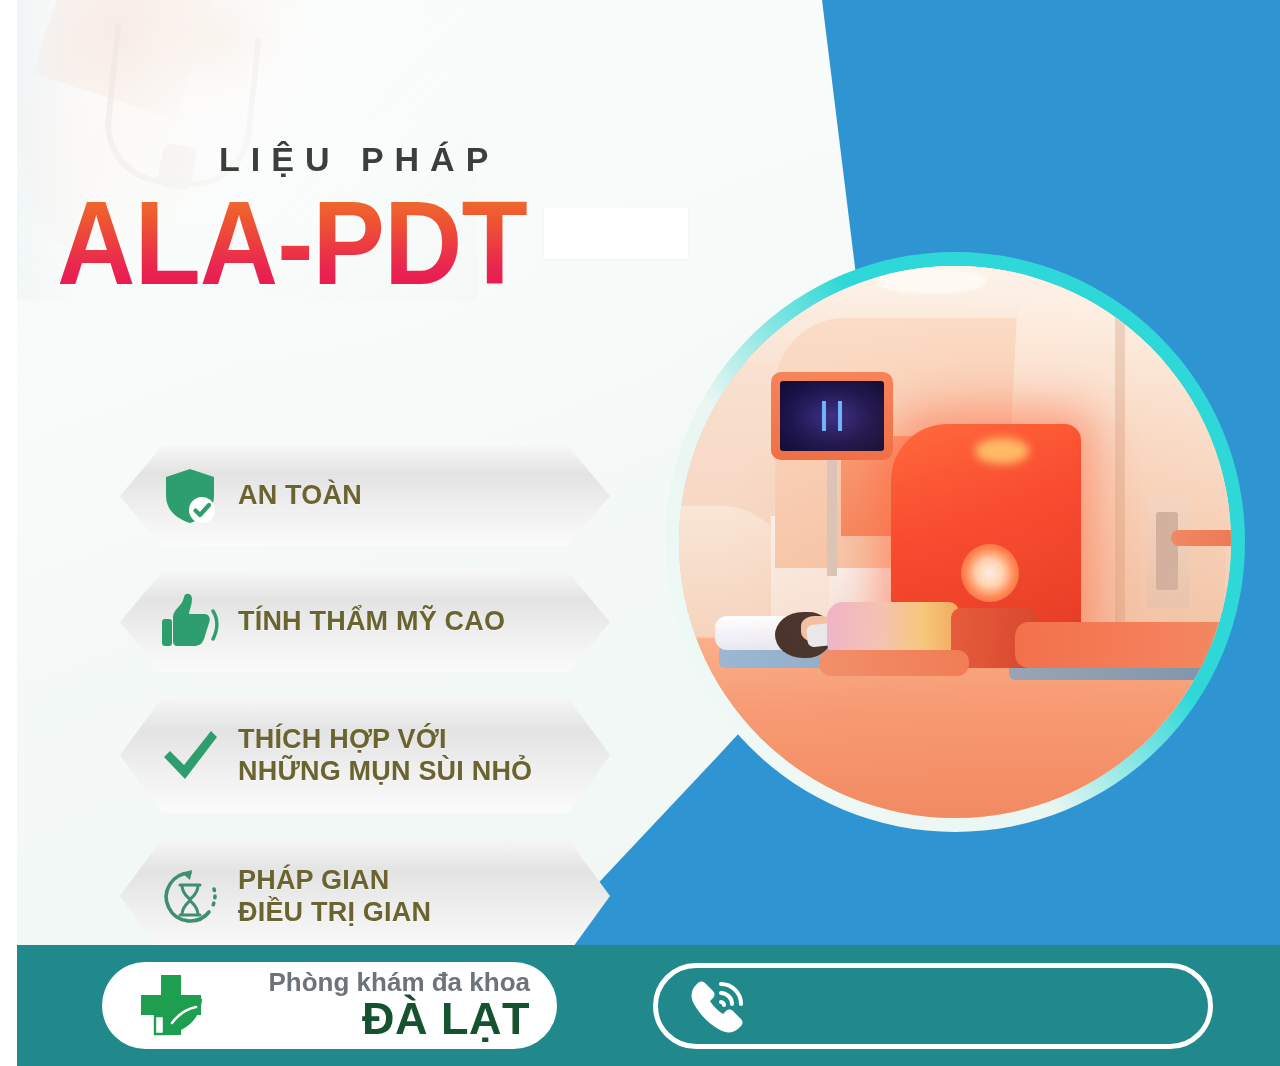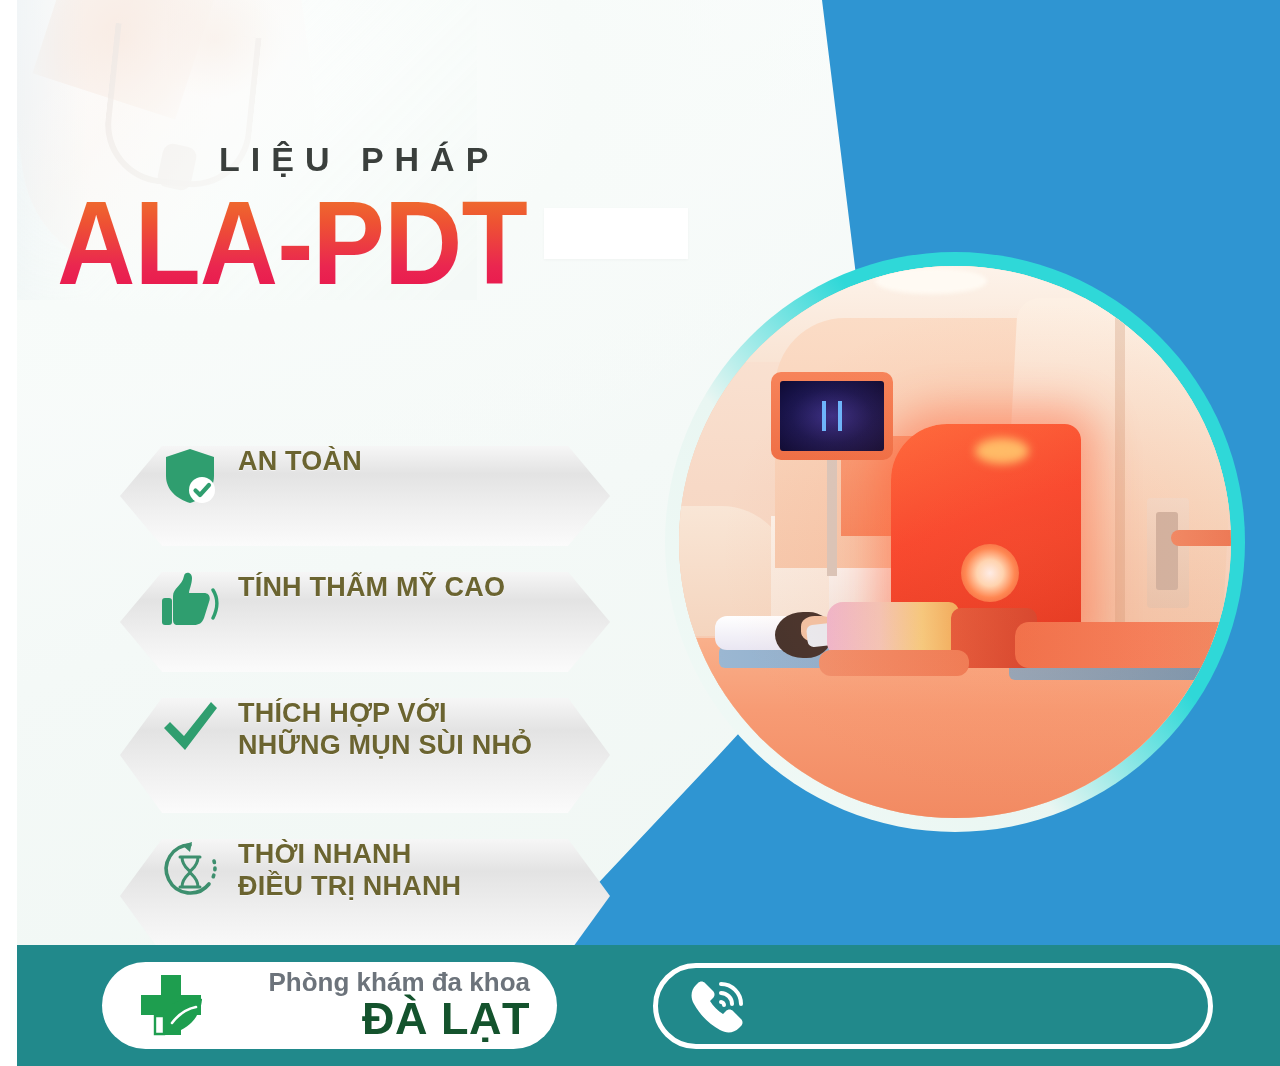--- a/index.html
+++ b/index.html
@@ -142,21 +142,21 @@
   
   .badges {
     position: absolute;
     left: 103px;
     top: 446px;
     width: 490px;
   }
   .badge {
     position: relative;
     display: flex;
-    align-items: flex-start;
+    align-items: center;
     margin-bottom: 26px;
     height: 100px;
     background: linear-gradient(180deg, #f6f6f6 0%, #e3e3e3 28%, #efefef 62%, #fbfbfb 100%);
     clip-path: polygon(42px 0, 448px 0, 490px 50px, 448px 100px, 42px 100px, 0 50px);
     filter: drop-shadow(0 3px 4px rgba(90,110,100,.18));
   }
   .badge.tall { height: 115px; clip-path: polygon(42px 0, 448px 0, 490px 57px, 448px 115px, 42px 115px, 0 57px); }
   .badge-icon {
     width: 96px;
     min-width: 96px;
@@ -495,22 +495,22 @@
     <div class="badge tall">
       <div class="badge-icon">
         <svg width="62" height="60" viewBox="0 0 62 60" aria-hidden="true">
           <path d="M31 6 A24 24 0 1 0 50 45" fill="none" stroke="#3d8f6e" stroke-width="3.6" stroke-linecap="round"></path>
           <path d="M23 6 L33 3 L31 13 Z" fill="#3d8f6e"></path>
           <path d="M55 22 A24 24 0 0 1 52 42" fill="none" stroke="#3d8f6e" stroke-width="3.6" stroke-linecap="round" stroke-dasharray="1.6 5.6"></path>
           <path d="M21 18 H41 M21 48 H41 M23 18 C23 28 31 31 31 33 C31 35 23 38 23 48 M39 18 C39 28 31 31 31 33 C31 35 39 38 39 48" fill="none" stroke="#3d8f6e" stroke-width="3" stroke-linecap="round" stroke-linejoin="round"></path>
         </svg>
       </div>
       <div class="badge-text">
-        <span>THỜI NHANH</span>
-        <span class="l2">ĐIỀU TRỊ NHANH</span>
+        <span>PHÁP GIAN</span>
+        <span class="l2">ĐIỀU TRỊ GIAN</span>
       </div>
     </div>
 
   </div>
 
   <div class="photo-ring">
     <div class="photo">
       <div class="ph-room"></div>
       <div class="ph-ceiling"></div>
       <div class="ph-light"></div>

